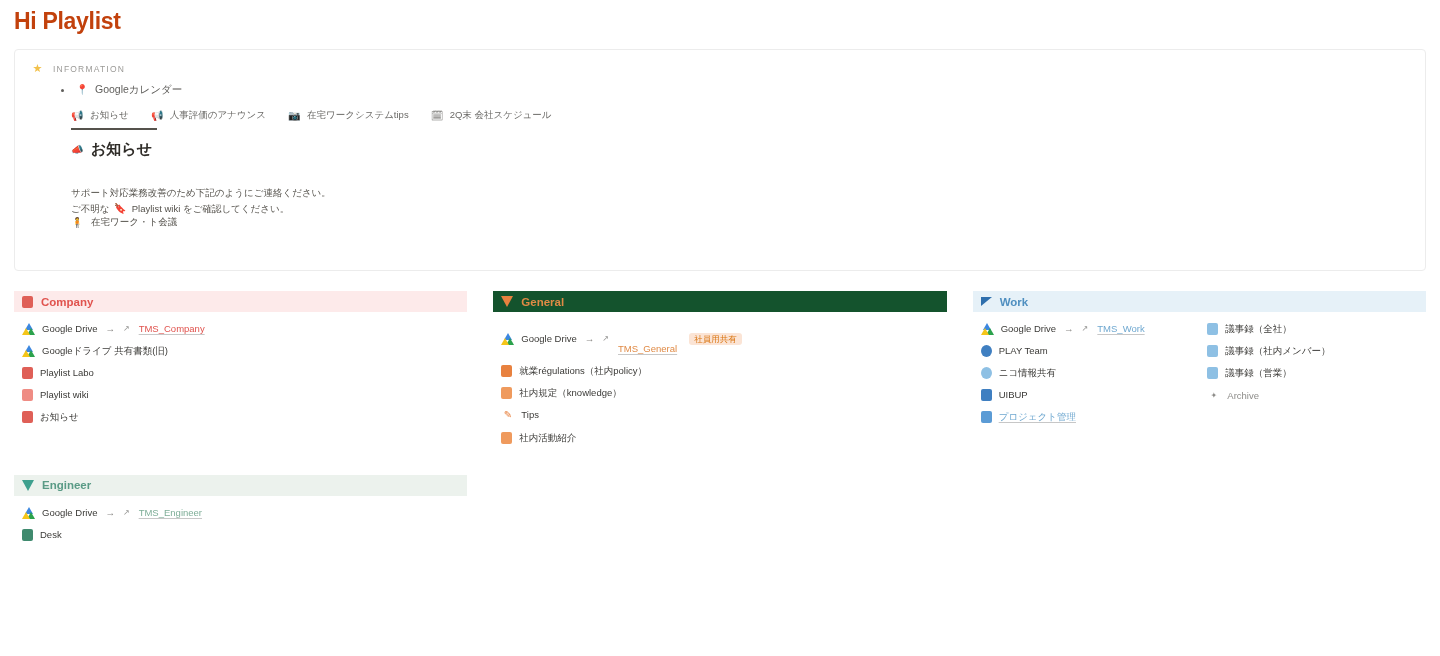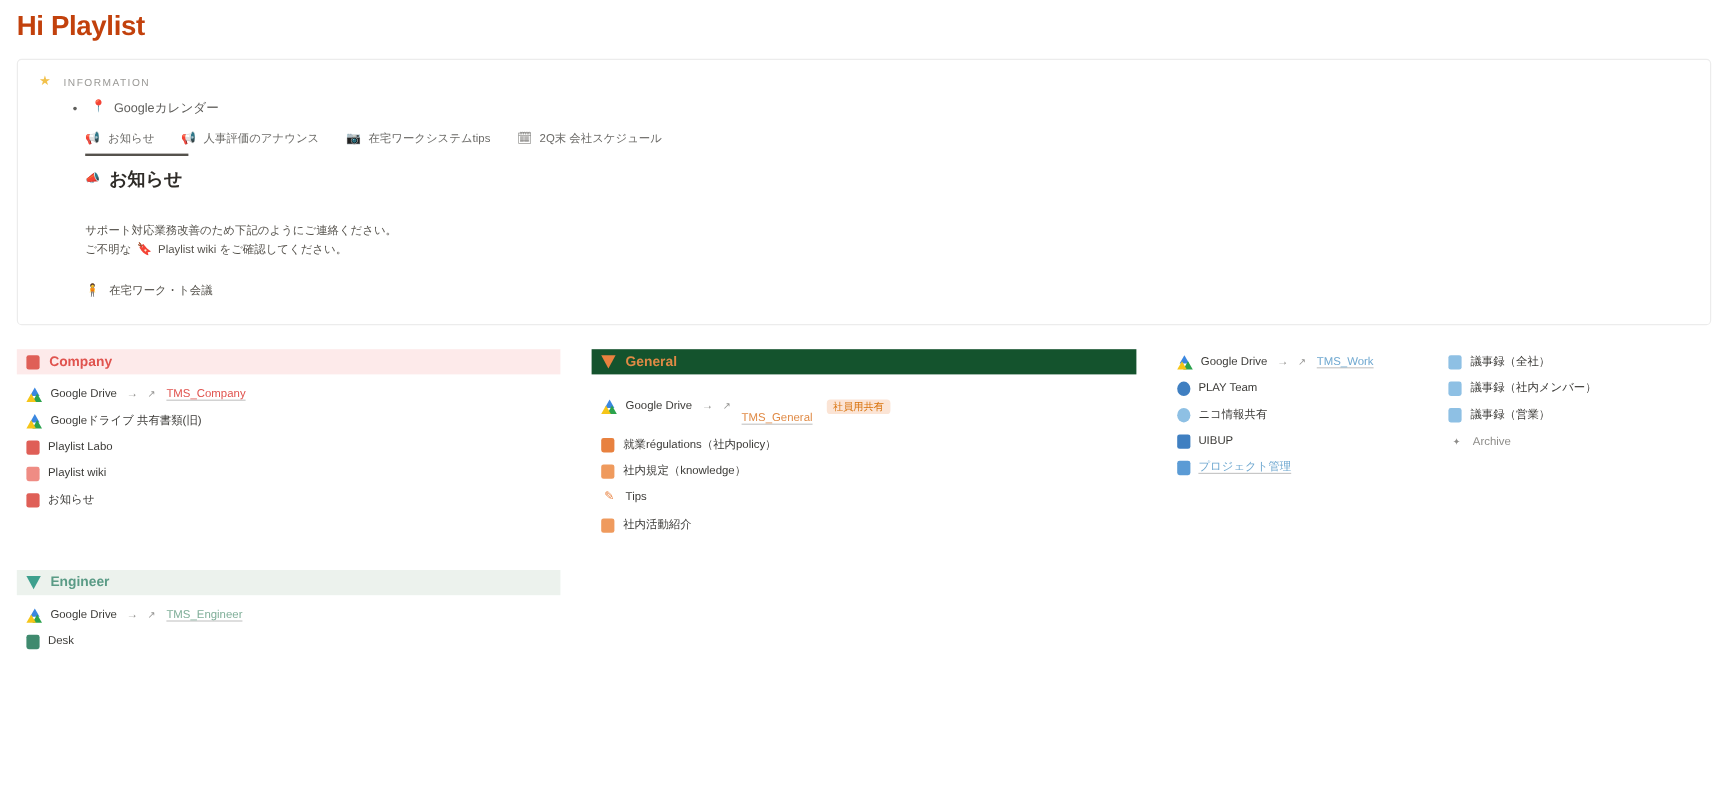--- a/index.html
+++ b/index.html
@@ -75,21 +75,21 @@
     margin: 6px 0 10px 40px;
   }
 
   .notice-heading {
     display: flex; align-items: center; gap: 7px;
     margin: 0 0 26px 40px;
     font-size: 15px; font-weight: bold; color: #2f2c28;
   }
 
   .notice-body {
-    margin: 0 0 20px 40px;
+    margin: 0 0 0 40px;
     font-size: 9.5px; line-height: 1.65; color: #55524c;
   }
   .notice-body .inline-ic { margin: 0 2px; }
 
   .notice-foot {
     display: flex; align-items: center; gap: 7px;
     margin-left: 40px;
     font-size: 9.5px; color: #55524c;
   }
 
@@ -336,20 +336,24 @@
           <div class="row">
             <span class="sq orange2"></span>
             <span>社内活動紹介</span>
           </div>
 
         </div>
       </div>
     </div>
 
     <div class="section">
+      <div class="sec-head" style="background:#e6f1f8;color:#4f8fc0;">
+        <span class="tri blue"></span>
+        <span>Work</span>
+      </div>
       <div class="sec-body">
 
         <div class="sec-col">
           <div class="row">
             <span class="gdrive">
                 <span class="gd1"></span>
                 <span class="gd2"></span>
                 <span class="gd3"></span>
               </span>
             <span>Google Drive</span>

